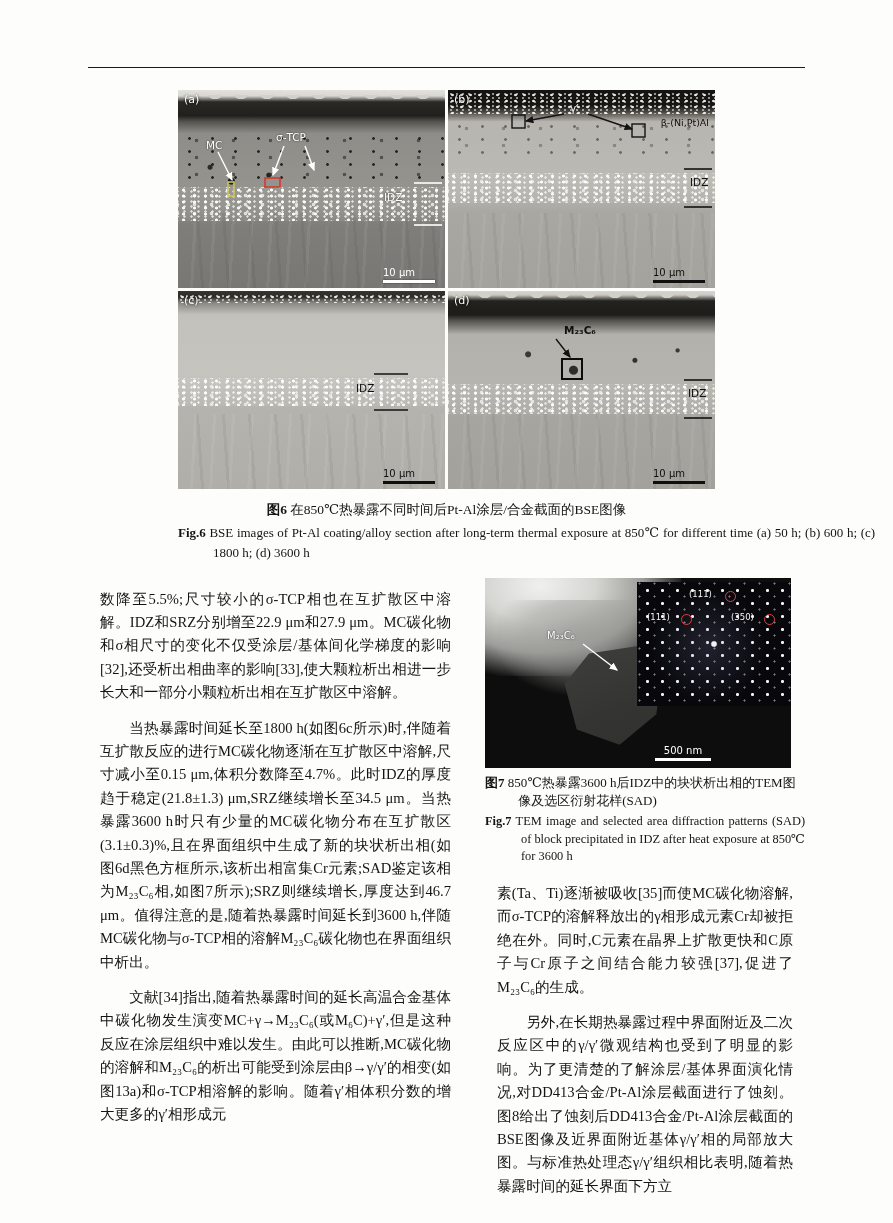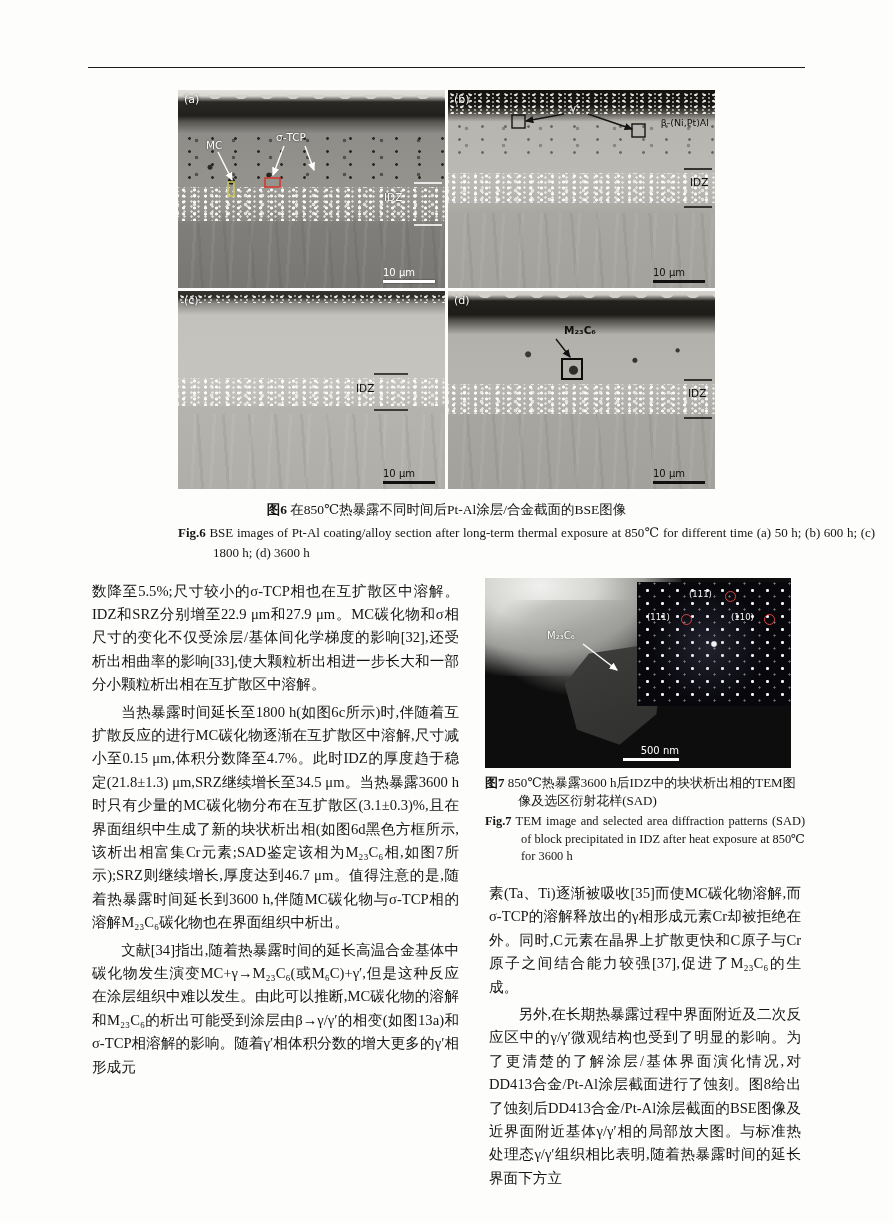--- a/index.html
+++ b/index.html
@@ -109,21 +109,21 @@
 
   .cap6 { margin-top:12px; }
   .cap6-cn { text-align:center; font-size:13.5px; }
   .cap6-en { width:662px; margin:4px auto 0; font-size:13px; line-height:1.52;
     padding-left:2.7em; text-indent:-2.7em; text-align:justify; }
 
   
   .columns { display:flex; gap:22px; margin-top:13px; }
   .colL { width:375px; }
   .colR { width:320px; }
-  .col p { margin:4px; font-size:14.6px; line-height:23.4px; text-align:justify; }
+  .col p { margin:12px; font-size:14.6px; line-height:23.4px; text-align:justify; }
   .col p.ind { text-indent:2em; }
 
   
   .fig7 { margin:2px 0 6px 0; }
   .tem { position:relative; width:306px; height:190px; background:#0d0d0d; overflow:hidden; }
   .tem-bright { position:absolute; left:0; top:0; width:64%; height:52%;
     background:radial-gradient(ellipse at 28% 8%, #f0f0ee 0%, #d5d5d2 28%, #9c9c99 52%, rgba(60,60,58,0) 74%); }
   .tem-mid { position:absolute; left:4%; top:12%; width:60%; height:55%;
     background:radial-gradient(ellipse at 45% 35%, rgba(155,155,152,.75) 0%, rgba(155,155,152,.45) 38%, transparent 62%); }
   .tem-particle { position:absolute; inset:0;
@@ -133,21 +133,21 @@
     background-color:#07070c;
     background-image:
       radial-gradient(circle at 50% 50%, rgba(255,255,255,.95) 2.2px, transparent 3.6px),
       radial-gradient(circle at 46% 52%, rgba(130,130,170,.22), transparent 55%),
       radial-gradient(circle, rgba(255,255,255,.95) 1.2px, transparent 1.9px),
       radial-gradient(circle, rgba(255,255,255,.45) .8px, transparent 1.4px);
     background-size:100% 100%, 100% 100%, 15px 13px, 15px 13px;
     background-position:0 0, 0 0, 3px 2px, 10px 8px; }
   .sadl { position:absolute; color:#f5f5f5; font-size:8.5px; font-family:"DejaVu Sans",sans-serif; line-height:1; }
   .ring { position:absolute; width:9px; height:9px; border:1.2px solid #e04040; border-radius:50%; }
-  .scalebar7 { position:absolute; bottom:7px; right:112px; z-index:3; color:#fff; text-align:right;
+  .scalebar7 { position:absolute; bottom:7px; right:80px; z-index:3; color:#fff; text-align:center;
     font-family:"DejaVu Sans",sans-serif; font-size:10px; line-height:1.1; }
   .scalebar7 .bar { width:56px; height:3px; background:#fff; margin:2px auto 0; }
 
   .cap7 { margin:6px 0 16px; }
   .cap7-cn { font-size:13px; line-height:1.45; padding-left:2.55em; text-indent:-2.55em; }
   .cap7-en { font-size:12.4px; line-height:1.42; padding-left:2.9em; text-indent:-2.9em; text-align:justify; margin-top:2px; }
 </style>
 </head>
 <body>
 
@@ -277,21 +277,21 @@
             <div class="tem-bright"></div>
             <div class="tem-mid"></div>
             <div class="tem-particle"></div>
             <svg class="ov" viewBox="0 0 306 190">
               <line x1="98" y1="66" x2="132" y2="92" class="wline" marker-end="url(#aw)"></line>
             </svg>
             <span class="ann a-light" style="left:62px;top:52px;font-size:10px">M₂₃C₆</span>
             <div class="sad">
               <span class="sadl" style="left:52px;top:8px">(111)</span>
               <span class="sadl" style="left:10px;top:31px">(111)</span>
-              <span class="sadl" style="left:94px;top:31px">(110)</span>
+              <span class="sadl" style="left:94px;top:31px">(350)</span>
               <div class="ring" style="left:88px;top:9px"></div>
               <div class="ring" style="left:44px;top:32px"></div>
               <div class="ring" style="left:127px;top:32px"></div>
             </div>
             <div class="scalebar7">
               <span>500 nm</span>
               <div class="bar"></div>
             </div>
           </div>
           <figcaption class="cap7">

